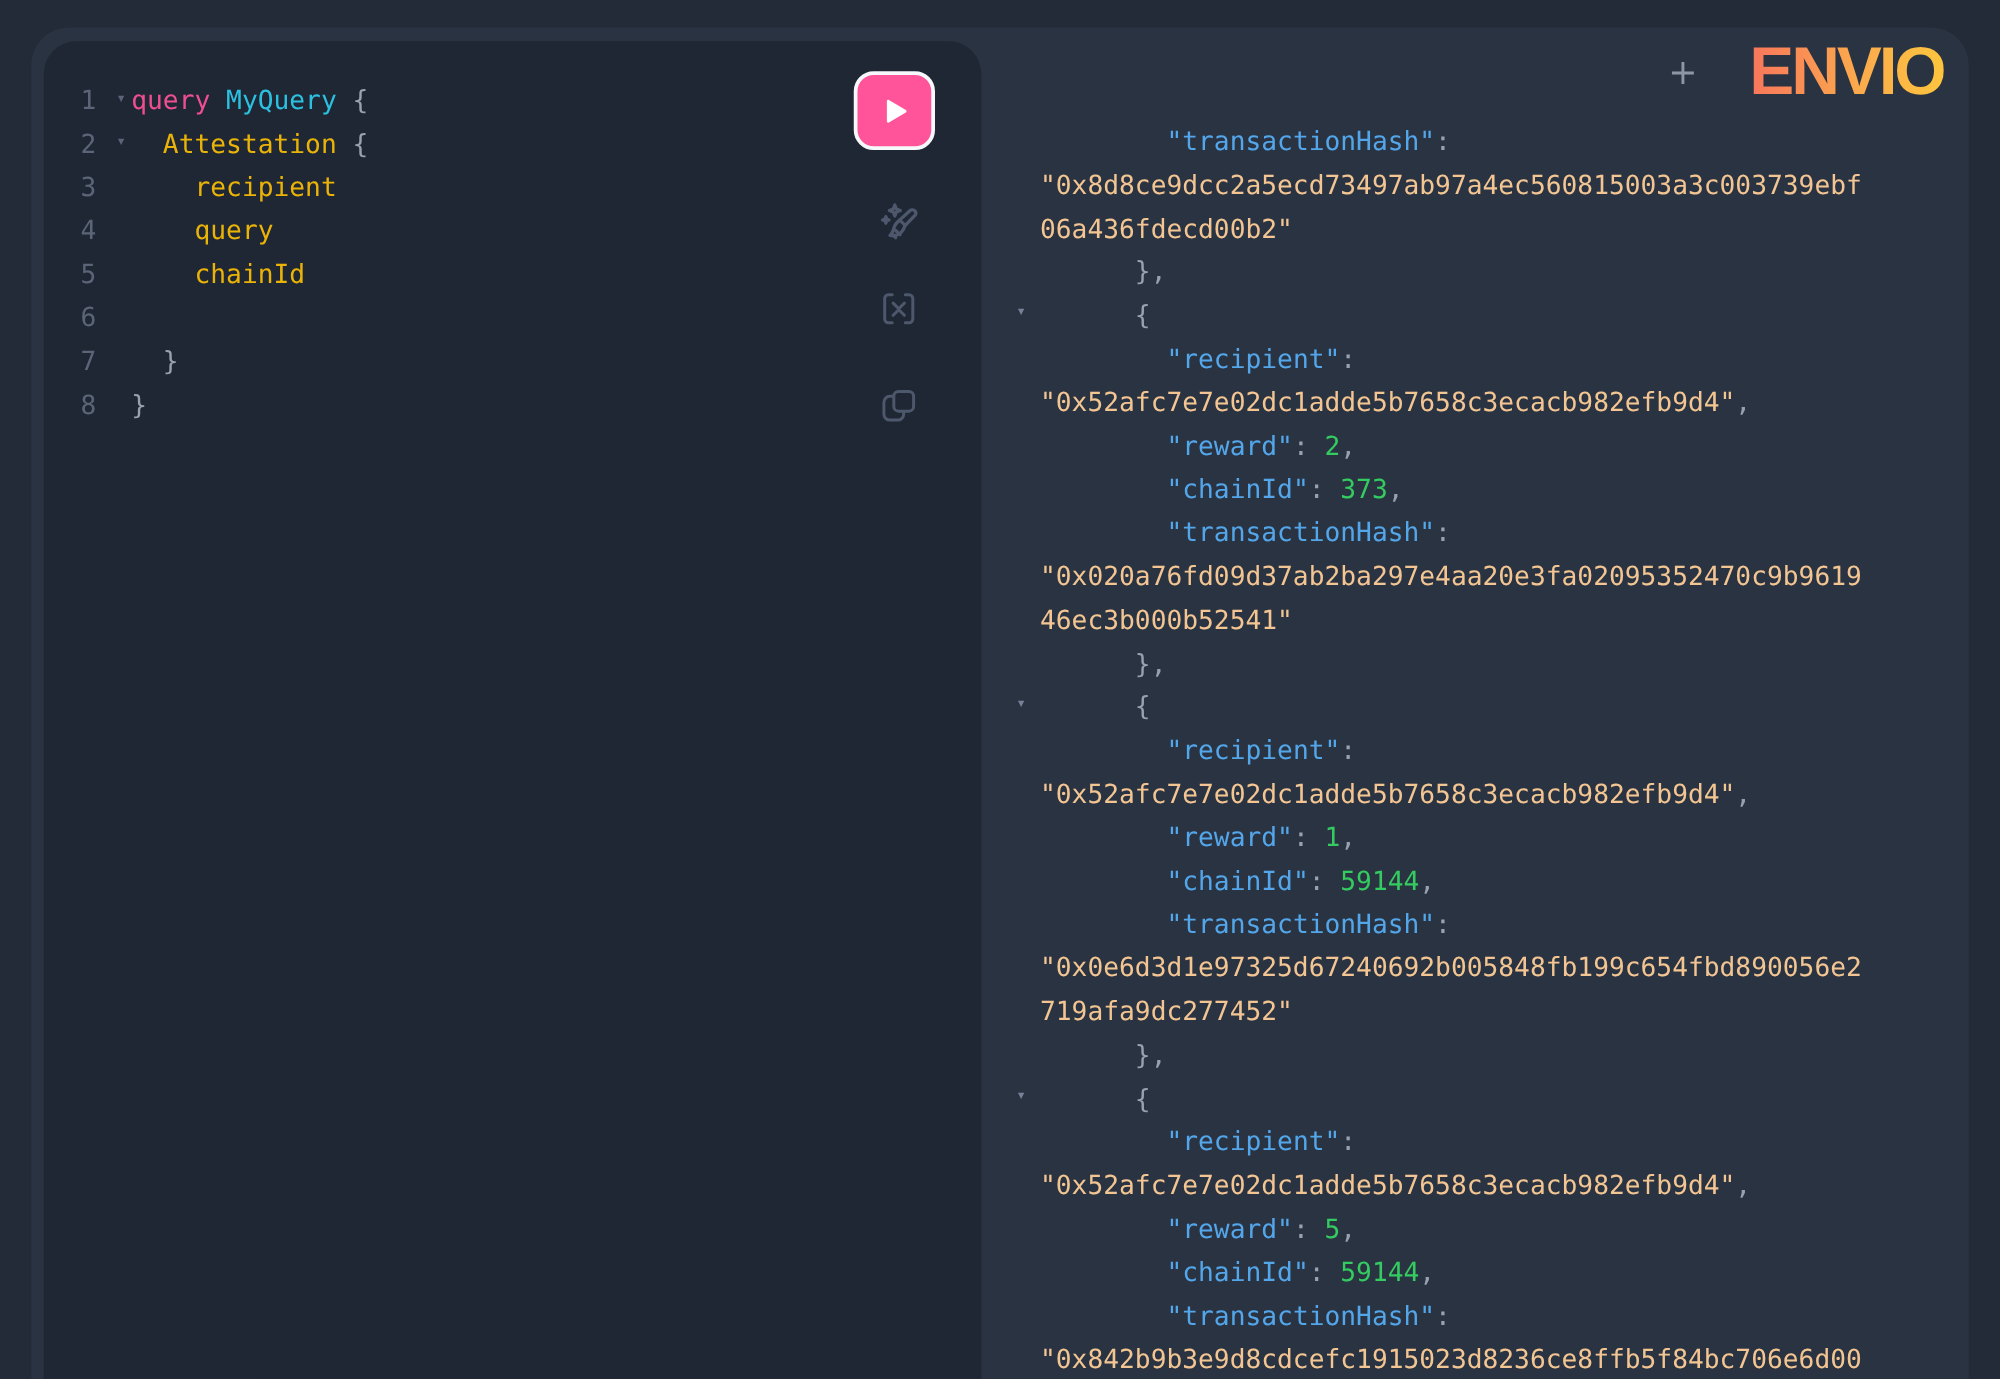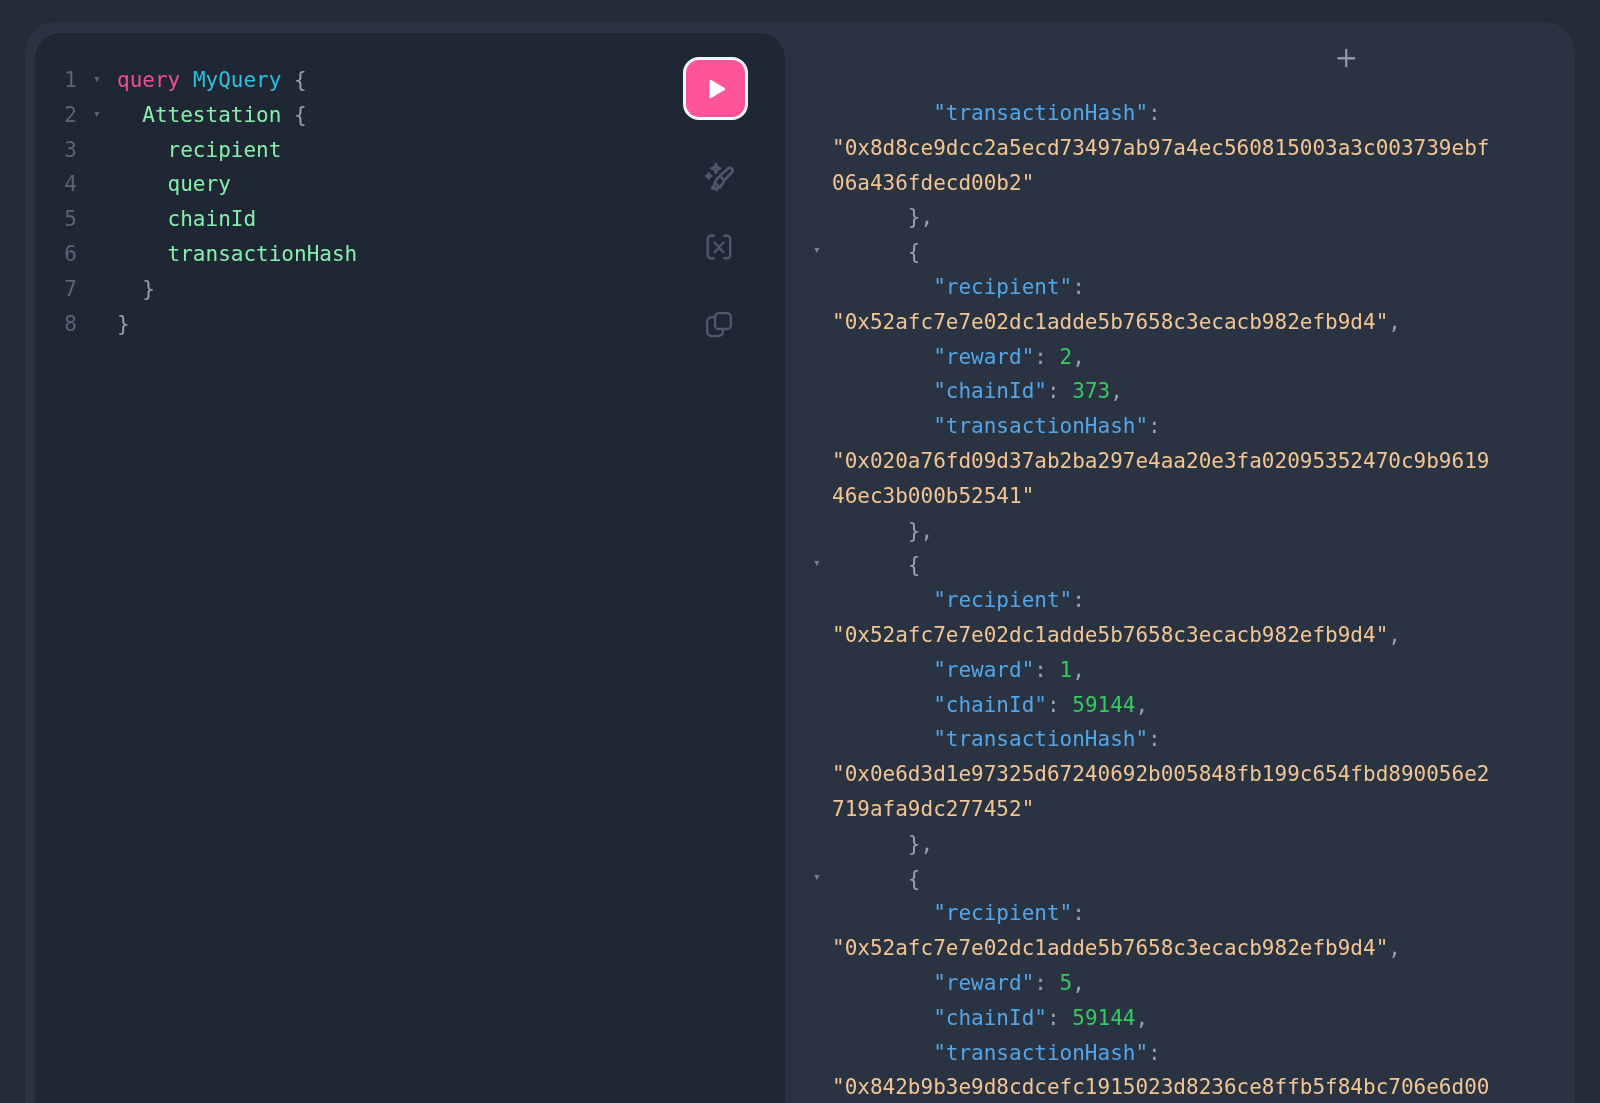--- a/index.html
+++ b/index.html
@@ -32,26 +32,26 @@
 
   .erow { position: relative; height: 34.8px; line-height: 34.8px; font-size: 21px; }
   .erow .lnum {
     position: absolute; left: 0; top: 0; width: 42px;
     text-align: right; color: #5b6577;
   }
   .erow .efold {
     position: absolute; left: 52px; top: -1px; width: 20px;
     font-size: 13px; color: #5b6577; text-align: center; cursor: pointer;
   }
-  .erow .ecode { position: absolute; left: 82px; top: 0; white-space: pre; }
+  .erow .ecode { position: absolute; left: 70px; top: 0; white-space: pre; }
 
   
   .tk-keyword { color: #ef4f90; }
   .tk-opname  { color: #2bc0e0; }
-  .tk-field   { color: #86efac; }
+  .tk-field   { color: #eab308; }
   .tk-punc    { color: #99a1b0; }
   .tk-plain   { color: #c9d1e0; }
   .tk-key     { color: #53a6e9; }
   .tk-str     { color: #f2c592; }
   .tk-num     { color: #34cb60; }
 
   
   .toolbar { position: absolute; top: 0; right: 0; }
   .play-btn {
     position: absolute; top: 24px; right: 37px;
@@ -132,21 +132,20 @@
         <div class="erow">
           <span class="lnum">4</span>
           <span class="ecode"><span>    </span><span class="tk-field">query</span></span>
         </div>
         <div class="erow">
           <span class="lnum">5</span>
           <span class="ecode"><span>    </span><span class="tk-field">chainId</span></span>
         </div>
         <div class="erow">
           <span class="lnum">6</span>
-          <span class="ecode"><span>    </span><span class="tk-field">transactionHash</span></span>
         </div>
         <div class="erow">
           <span class="lnum">7</span>
           <span class="ecode"><span>  </span><span class="tk-punc">}</span></span>
         </div>
         <div class="erow">
           <span class="lnum">8</span>
           <span class="ecode"><span></span><span class="tk-punc">}</span></span>
         </div>
       </div>
@@ -190,20 +189,21 @@
             <rect x="9.5" y="4.5" width="10" height="10" rx="2.4"></rect>
             <path d="M14.5 14.8 v1.2 a3 3 0 0 1 -3 3 H7.5 a3 3 0 0 1 -3 -3 V10 a3 3 0 0 1 3 -3 h1.7"></path>
           </svg>
         </span>
       </button>
     </div>
   </section>
 
   <section class="results-pane">
     <button class="add-tab-btn">+</button>
+    <div class="envio-logo">ENVIO</div>
     <div class="response-json" id="response-lines">
         <div class="jrow">
           <span class="jcode"><span>        </span><span class="tk-key">"transactionHash"</span><span class="tk-punc">:</span></span>
         </div>
         <div class="jrow">
           <span class="jcode"><span></span><span class="tk-str">"0x8d8ce9dcc2a5ecd73497ab97a4ec560815003a3c003739ebf</span></span>
         </div>
         <div class="jrow">
           <span class="jcode"><span></span><span class="tk-str">06a436fdecd00b2"</span></span>
         </div>

